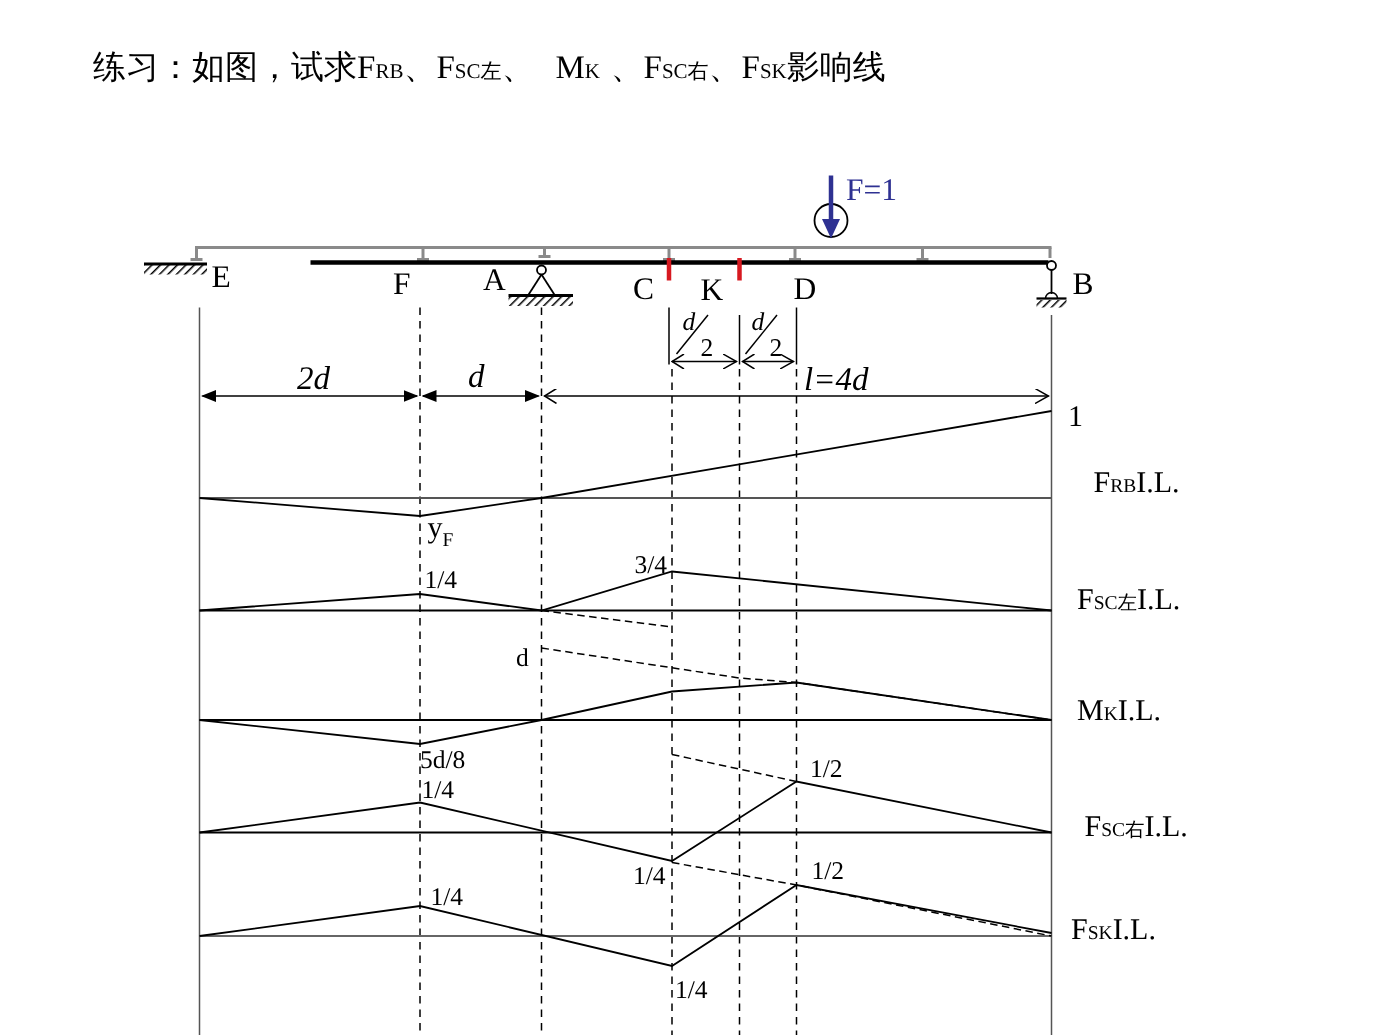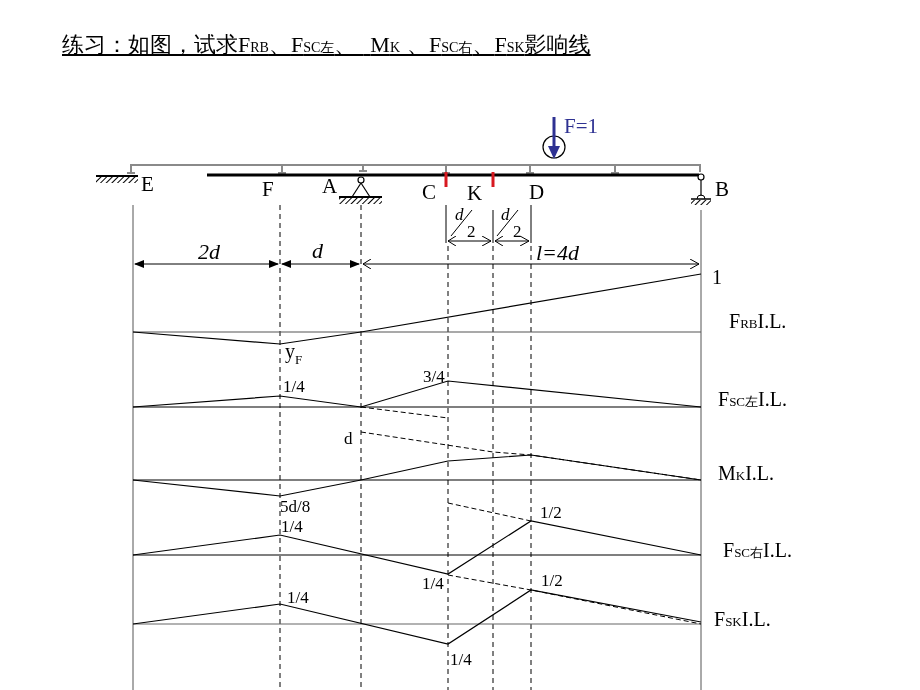--- a/index.html
+++ b/index.html
@@ -1,19 +1,19 @@
 <!DOCTYPE html>
 <html><head>
   <meta charset="utf-8">
   <style>
     html, body { margin: 0; padding: 0; background: #ffffff; }
     body { width: 920px; height: 690px; position: relative; overflow: hidden;
            font-family: "Liberation Serif", "DejaVu Serif", serif; color: #000; }
     .title { position: absolute; left: 62px; top: 30px; font-size: 22px; white-space: nowrap;
-             font-family: "DejaVu Sans", "Liberation Serif", serif; letter-spacing: 0px; text-decoration: underline; }
+             font-family: "DejaVu Sans", "Liberation Serif", serif; letter-spacing: 0px; }
     .title .sub { font-size: 14px; font-family: "Liberation Serif", serif; }
     .title .F { font-family: "Liberation Serif", serif; font-size: 22px; }
     svg { position: absolute; left: 0; top: 0; }
     .lbl { font-family: "Liberation Serif", serif; }
   </style>
 </head>
 <body>
 
 <div class="title">
   <span>练习：如图，试求</span><span class="F">F</span><span class="sub">RB</span><span>、</span><span class="F">F</span><span class="sub">SC左</span><span>、 </span>&nbsp;<span class="F">M</span><span class="sub">K</span><span> 、</span><span class="F">F</span><span class="sub">SC右</span><span>、</span><span class="F">F</span><span class="sub">SK</span><span></span><span>影响线</span>

